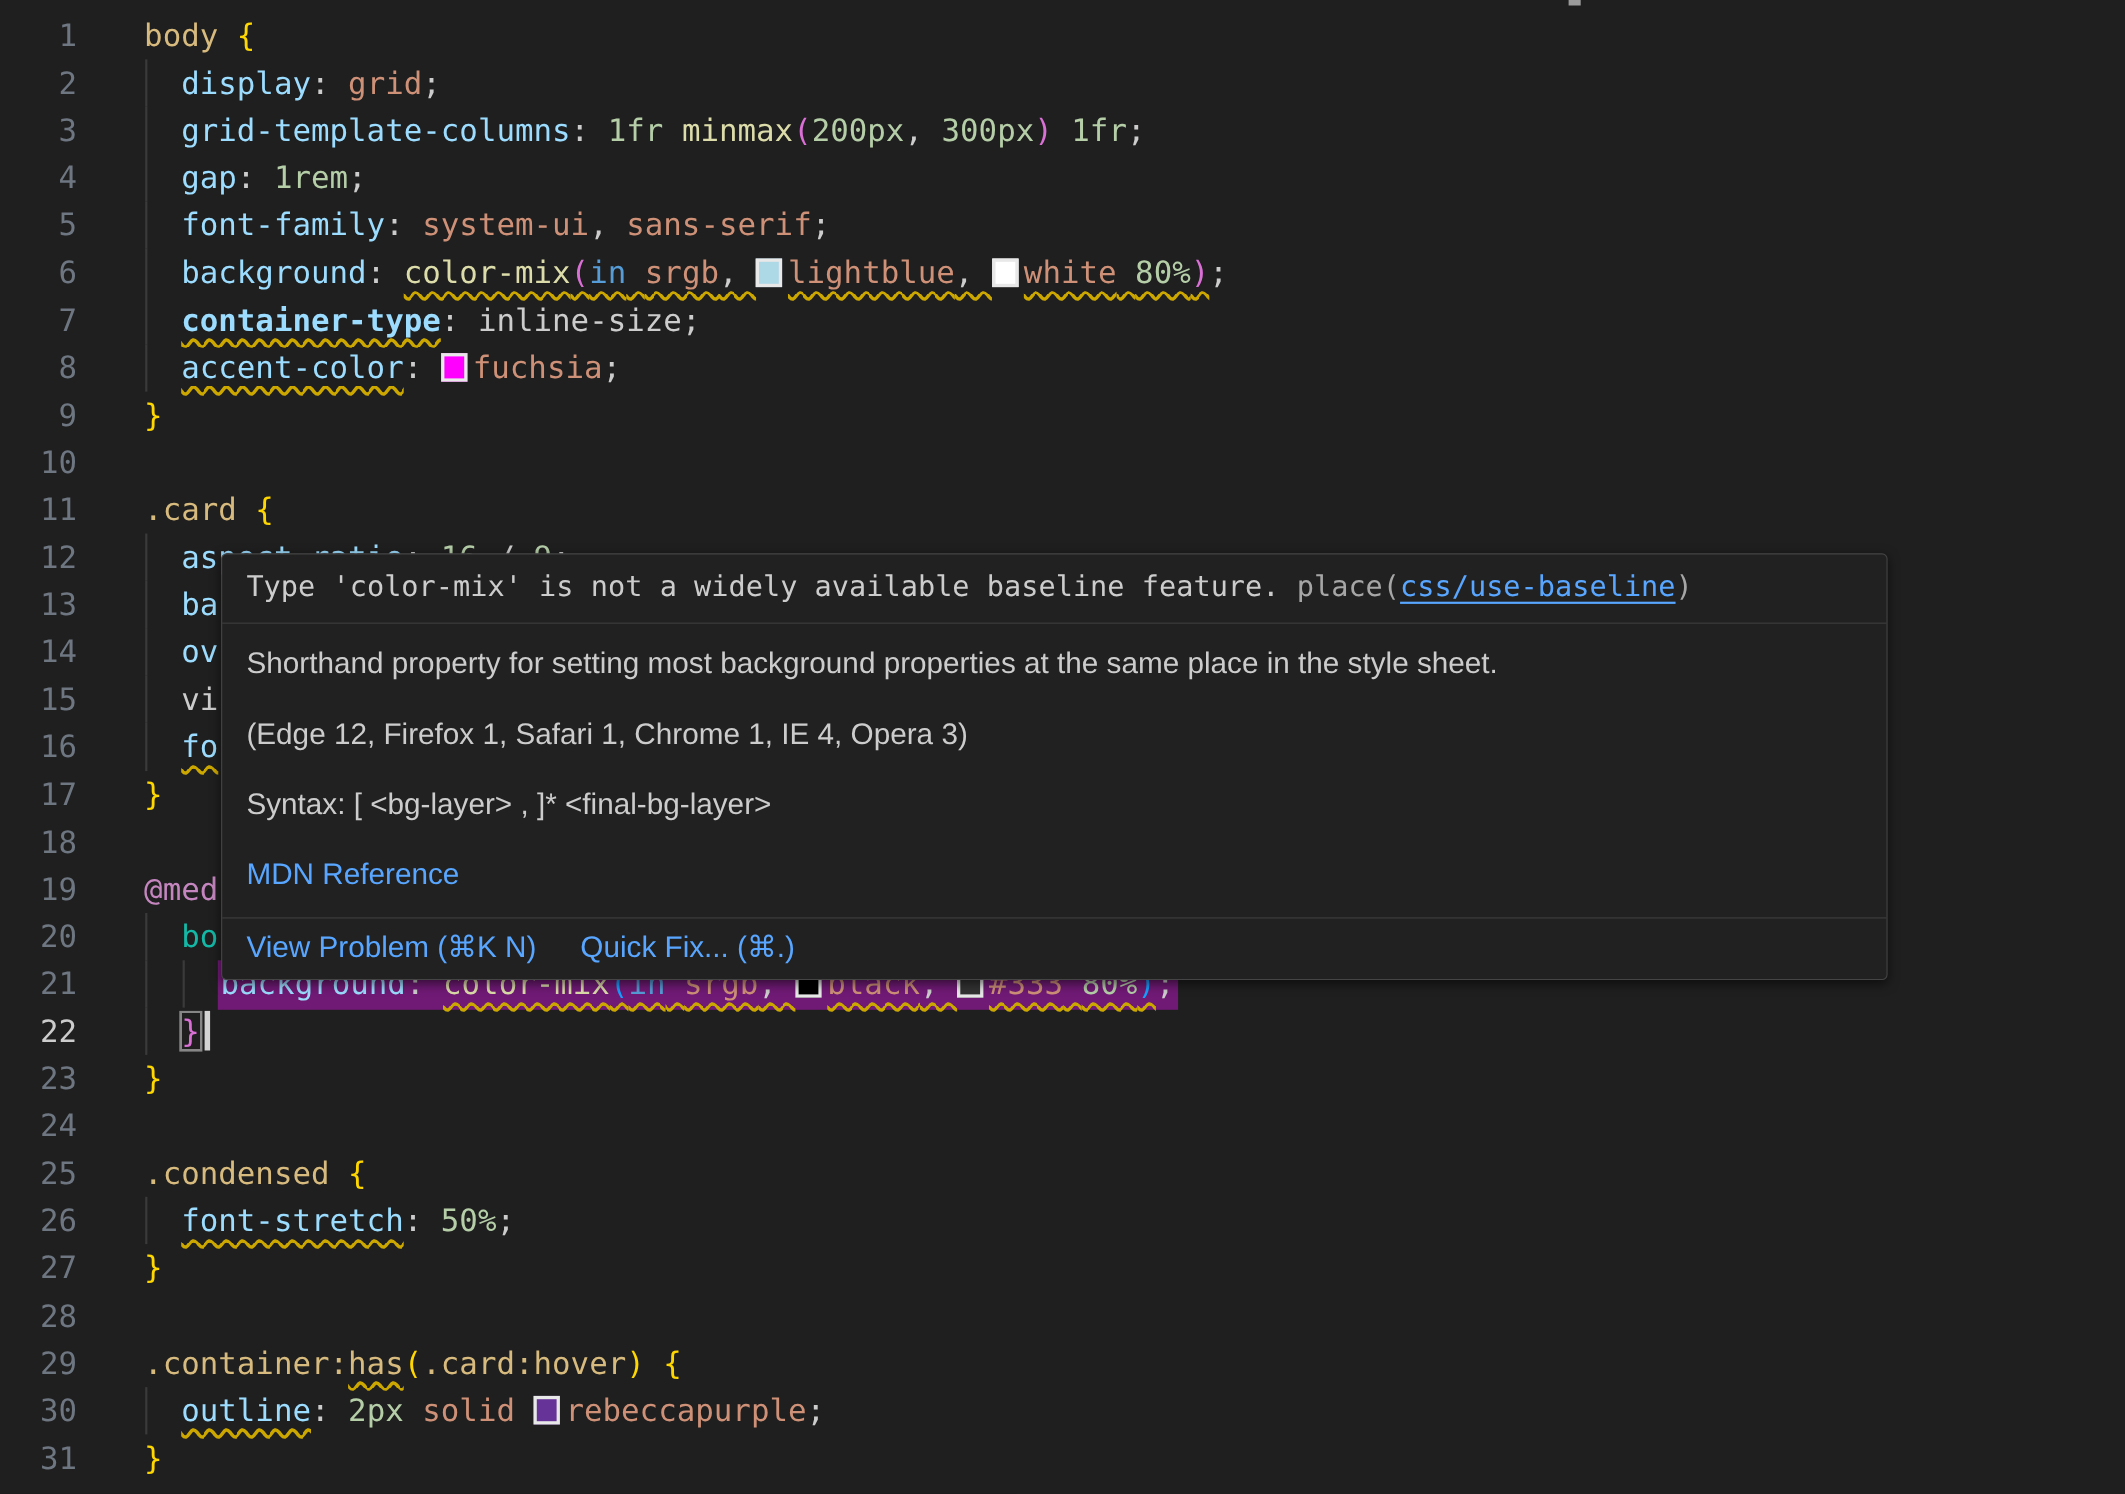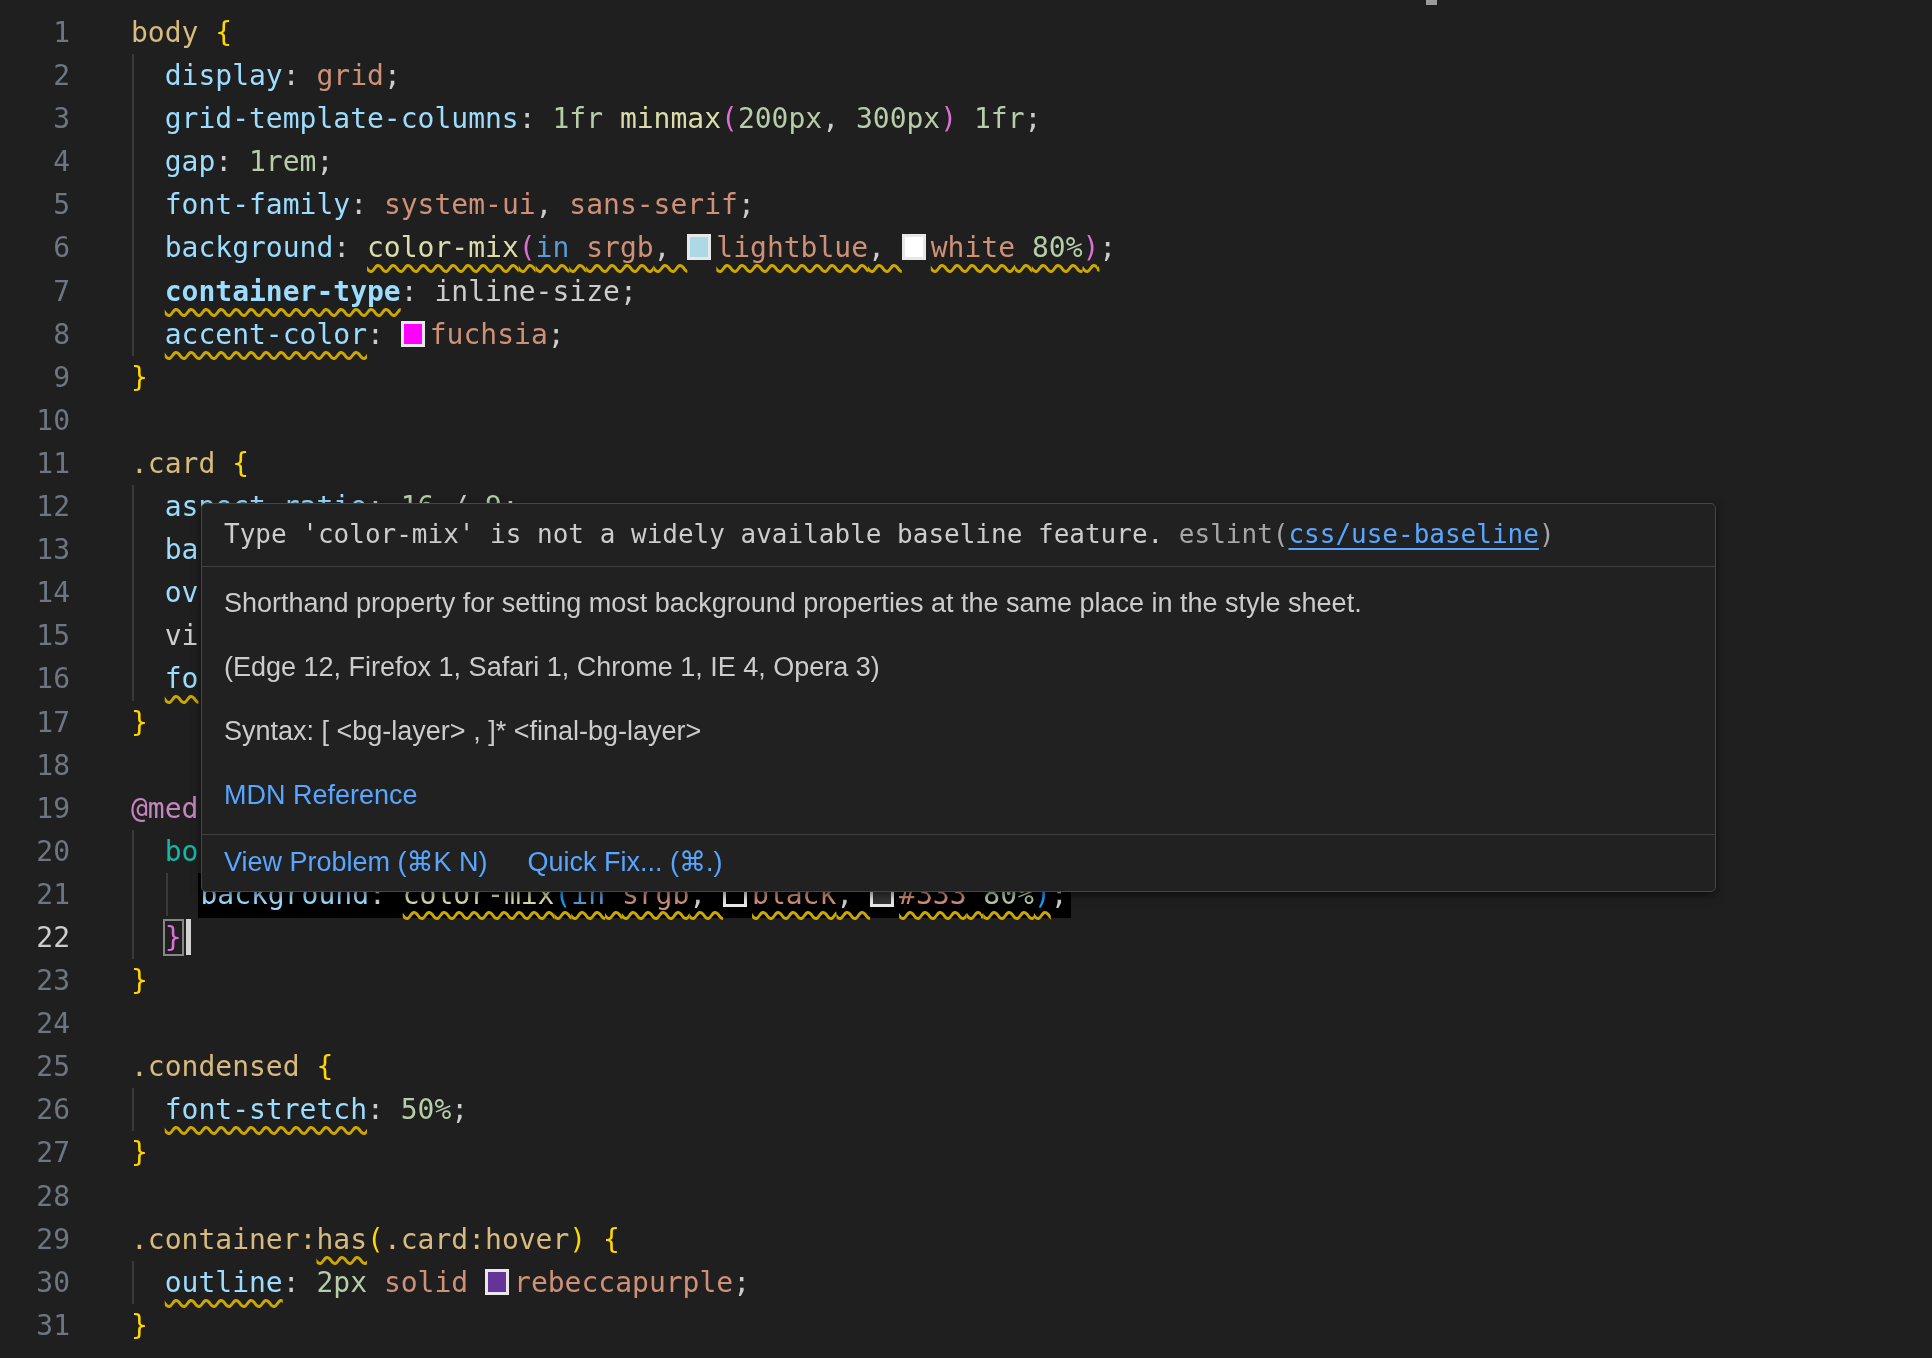--- a/index.html
+++ b/index.html
@@ -21,21 +21,21 @@
   .sq{
     text-decoration:underline;text-decoration-style:wavy;
     text-decoration-color:#cca700;text-decoration-thickness:2.6px;
     text-underline-offset:7px;
   }
   .swatch{
     display:inline-block;width:24px;height:26px;border:3px solid #e8e8e8;
     vertical-align:middle;transform:translateY(-2px);margin-right:5px;
     box-sizing:border-box;
   }
-  .selrange{background:#000000;padding:5px 3px 7px 2px;}
+  .selrange{background:#701a75;padding:5px 3px 7px 2px;}
   .boxed{box-shadow:0 0 0 2px #868686;}
   .caret{
     display:inline-block;width:5px;height:36px;background:#d4d4d4;
     vertical-align:middle;margin-left:4px;transform:translateY(-2px);
   }
   
   #hover-popup{
     position:absolute;left:201px;top:503px;width:1515px;box-sizing:border-box;
     background:#212121;border:1px solid #454545;border-radius:5px;
     box-shadow:0 3px 10px rgba(0,0,0,.55);z-index:10;color:#cccccc;
@@ -204,21 +204,21 @@
         <div class="lc">  <span class="sq"><span class="tok" style="color: rgb(156, 220, 254);">outline</span></span><span class="tok" style="color: rgb(204, 204, 204);">: </span><span class="tok" style="color: rgb(181, 206, 168);">2px</span><span class="tok" style="color: rgb(204, 204, 204);"> </span><span class="tok" style="color: rgb(206, 145, 120);">solid </span><span class="tok" style="color: rgb(206, 145, 120);"><span class="swatch" style="background: rgb(102, 51, 153);"></span>rebeccapurple</span><span class="tok" style="color: rgb(204, 204, 204);">;</span></div>
       </div>
       <div class="row">
         <div class="ln">31</div>
         <div class="lc"><span class="tok" style="color: rgb(255, 215, 0);">}</span></div>
       </div>
     </div>
 
   <div id="hover-popup">
     <div class="hp-warning">
-      <span>Type 'color-mix' is not a widely available baseline feature. </span><span class="dim">eslint(</span><span class="link ul">css/use-baseline</span><span class="dim">)</span>
+      <span>Type 'color-mix' is not a widely available baseline feature. </span><span class="dim">place(</span><span class="link ul">css/use-baseline</span><span class="dim">)</span>
     </div>
     <div class="hp-body">
       <p>Shorthand property for setting most background properties at the same place in the style sheet.</p>
       <p>(Edge 12, Firefox 1, Safari 1, Chrome 1, IE 4, Opera 3)</p>
       <p>Syntax: [ &lt;bg-layer&gt; , ]* &lt;final-bg-layer&gt;</p>
       <div class="hp-ref"><span class="link">MDN Reference</span></div>
     </div>
     <div class="hp-status">
       <span class="link">View Problem (⌘K N)</span>
       <span class="link">Quick Fix... (⌘.)</span>

